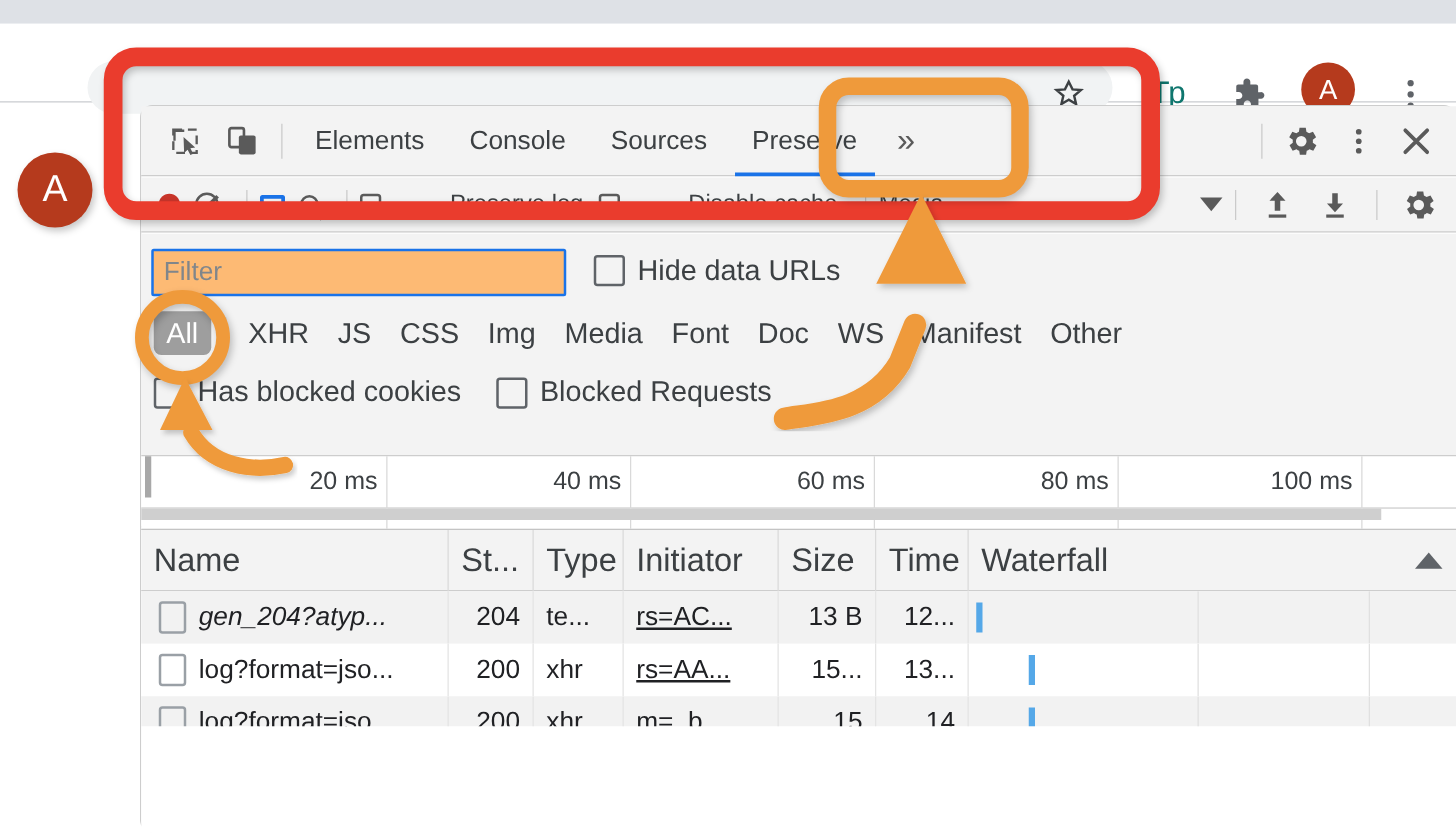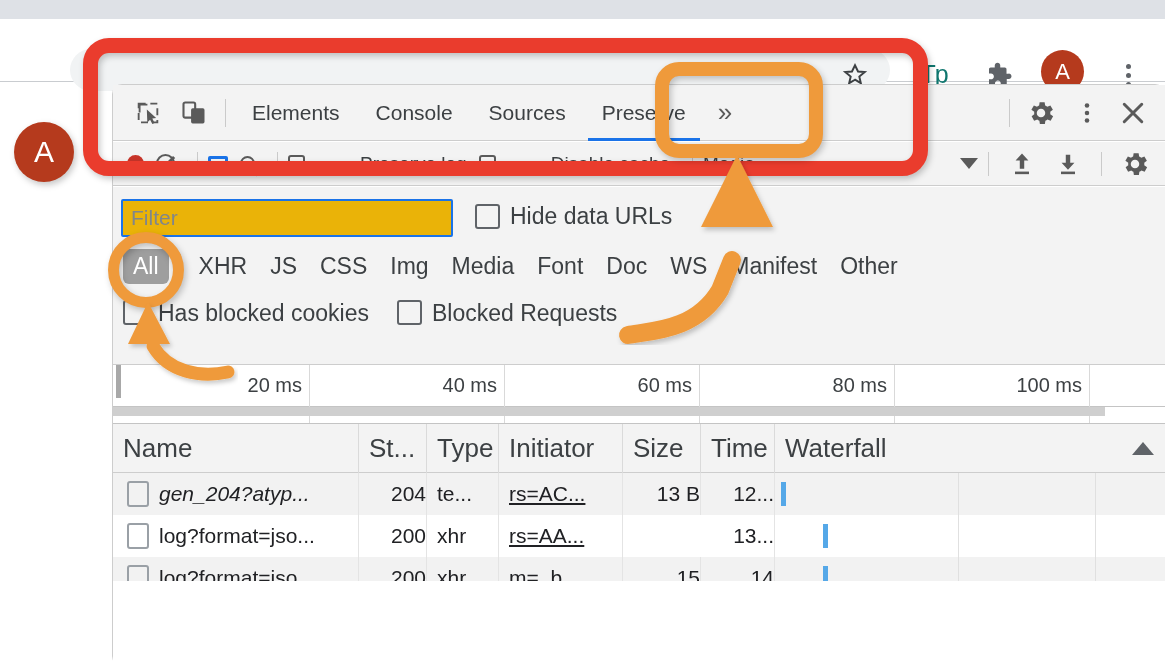--- a/index.html
+++ b/index.html
@@ -54,34 +54,34 @@
   .rt-cb{ width:17px; height:17px; border:2.5px solid #5a5a5a; border-radius:3px; }
   .rt-label{ font-size:19px; color:#3c4043; margin-left:7px; white-space:nowrap; }
   .rt-item{ display:flex; align-items:center; margin-right:12px;gap:48px; }
   .rt-sep{ width:1px; height:24px; background:#cacaca; margin:0 10px; }
   #rt-right{ margin-left:auto; display:flex; align-items:center; padding-right:8px; }
   .rt-caret{ width:0;height:0;border-left:9px solid transparent;border-right:9px solid transparent;border-top:11px solid #5a5a5a; }
 
   
   #dt-filterbar{ position:absolute; left:0; top:102px; width:1053px; height:235px; background:#f3f3f3;
                  border-bottom:1px solid #cdcdcd; }
-  #filter-input{ position:absolute; left:8px; top:12px; width:332px; height:38px; background:#eab308;
+  #filter-input{ position:absolute; left:8px; top:12px; width:332px; height:38px; background:#fdba74;
                  border:2px solid #1a73e8; border-radius:2px; padding:0 8px; font-size:21px; color:#3c4043;
                  font-family:"Liberation Sans", sans-serif; outline:none; }
   #filter-input::placeholder{ color:#80868b; }
   #hide-data-urls{ position:absolute; left:362px; top:16px; display:flex; align-items:center; }
   .cbox{ width:25px; height:25px; border:2.5px solid #5f6368; border-radius:3px; }
   .cbox-label{ font-size:23px; color:#3c4043; margin-left:10px; white-space:nowrap; }
 
   #type-filters{ position:absolute; left:10px; top:62px; display:flex; align-items:center; }
   .tf{ font-size:23px; color:#3c4043; padding:4px 10px; border-radius:6px; white-space:nowrap; margin-right:3px; }
   .tf.selected{ background:#9e9e9e; color:#ffffff; }
   .tf-sep{ width:1px; height:26px; background:#c0c0c0; margin:0 8px; }
 
-  #blocked-row{ position:absolute; left:10px; top:113px; display:flex; align-items:flex-start; }
+  #blocked-row{ position:absolute; left:10px; top:113px; display:flex; align-items:flex-end; }
   #blocked-row .cbox-label{ margin-right:28px; }
 
   
   #dt-ruler{ position:absolute; left:0; top:177px; width:1053px; height:43px; background:#ffffff;
              border-top:1px solid #cdcdcd; border-bottom:1px solid #c4c4c4; }
   .ruler-cell{ position:absolute; top:0; height:43px; border-right:1px solid #d9d9d9; }
   .ruler-label{ position:absolute; right:7px; top:9px; font-size:20px; color:#3c4043; }
   #ruler-handle{ position:absolute; left:3px; top:0; width:5px; height:33px; background:#a8a8a8; }
 
   
@@ -97,21 +97,21 @@
        font-size:26px; color:#3c4043; }
   .th-inner{ padding-left:10px; white-space:nowrap; overflow:hidden; }
   #sort-caret{ position:absolute; right:12px; top:18px; width:0;height:0;
                border-left:11px solid transparent;border-right:11px solid transparent;border-bottom:13px solid #5f6368; }
   .trow{ position:absolute; left:0; width:1053px; height:42px; }
   .trow.odd{ background:#f2f2f2; }
   .trow.even{ background:#ffffff; }
   .cell{ position:absolute; top:0; height:42px; display:flex; align-items:center; font-size:21px; color:#202124;
          border-right:1px solid #e4e4e4; overflow:hidden; white-space:nowrap; }
   .cell-pad{ padding-left:10px; }
-  .cell.rightal{ justify-content:flex-end; }
+  .cell.rightal{ justify-content:flex-end; padding-right:10px; }
   .rowcheck{ width:22px; height:26px; border:2px solid #9aa0a6; border-radius:3px; margin-left:14px; margin-right:10px; flex:none; }
   .link{ text-decoration:underline; color:#202124; }
   .wf-bar{ position:absolute; width:5px; height:24px; background:#55a8e8; top:9px; }
   .wf-grid{ position:absolute; top:0; height:42px; width:1px; background:#e0e0e0; }
 
   
   #anno-red{ position:absolute; left:83px; top:38px; width:845px; height:138px;
              border:15px solid #ea3c2d; border-radius:26px; filter:drop-shadow(2px 3px 3px rgba(0,0,0,.22)); }
   #anno-badge-a{ position:absolute; left:14px; top:122px; width:60px; height:60px; border-radius:50%;
                  background:#b53a1d; display:flex; align-items:center; justify-content:center;
@@ -367,20 +367,23 @@
       </div>
       <div class="cell rightal" style="left:246px;width:68px;">
           <span>200</span>
         </div>
       <div class="cell cell-pad" style="left:314px;width:72px;">
           <span>xhr</span>
         </div>
       <div class="cell cell-pad" style="left:386px;width:124px;">
           <span class="link">rs=AA...</span>
         </div>
+      <div class="cell rightal" style="left:510px;width:78px;">
+          <span>15...</span>
+        </div>
       <div class="cell rightal" style="left:588px;width:74px;">
           <span>13...</span>
         </div>
       <div class="cell" style="left:662px;width:391px;border-right:none;">
         <span class="wf-grid" style="left:183px;"></span>
           <span class="wf-grid" style="left:320px;"></span>
         <span class="wf-bar" style="left:48px;height:24px;top:9px;"></span>
       </div>
     </div>
 

